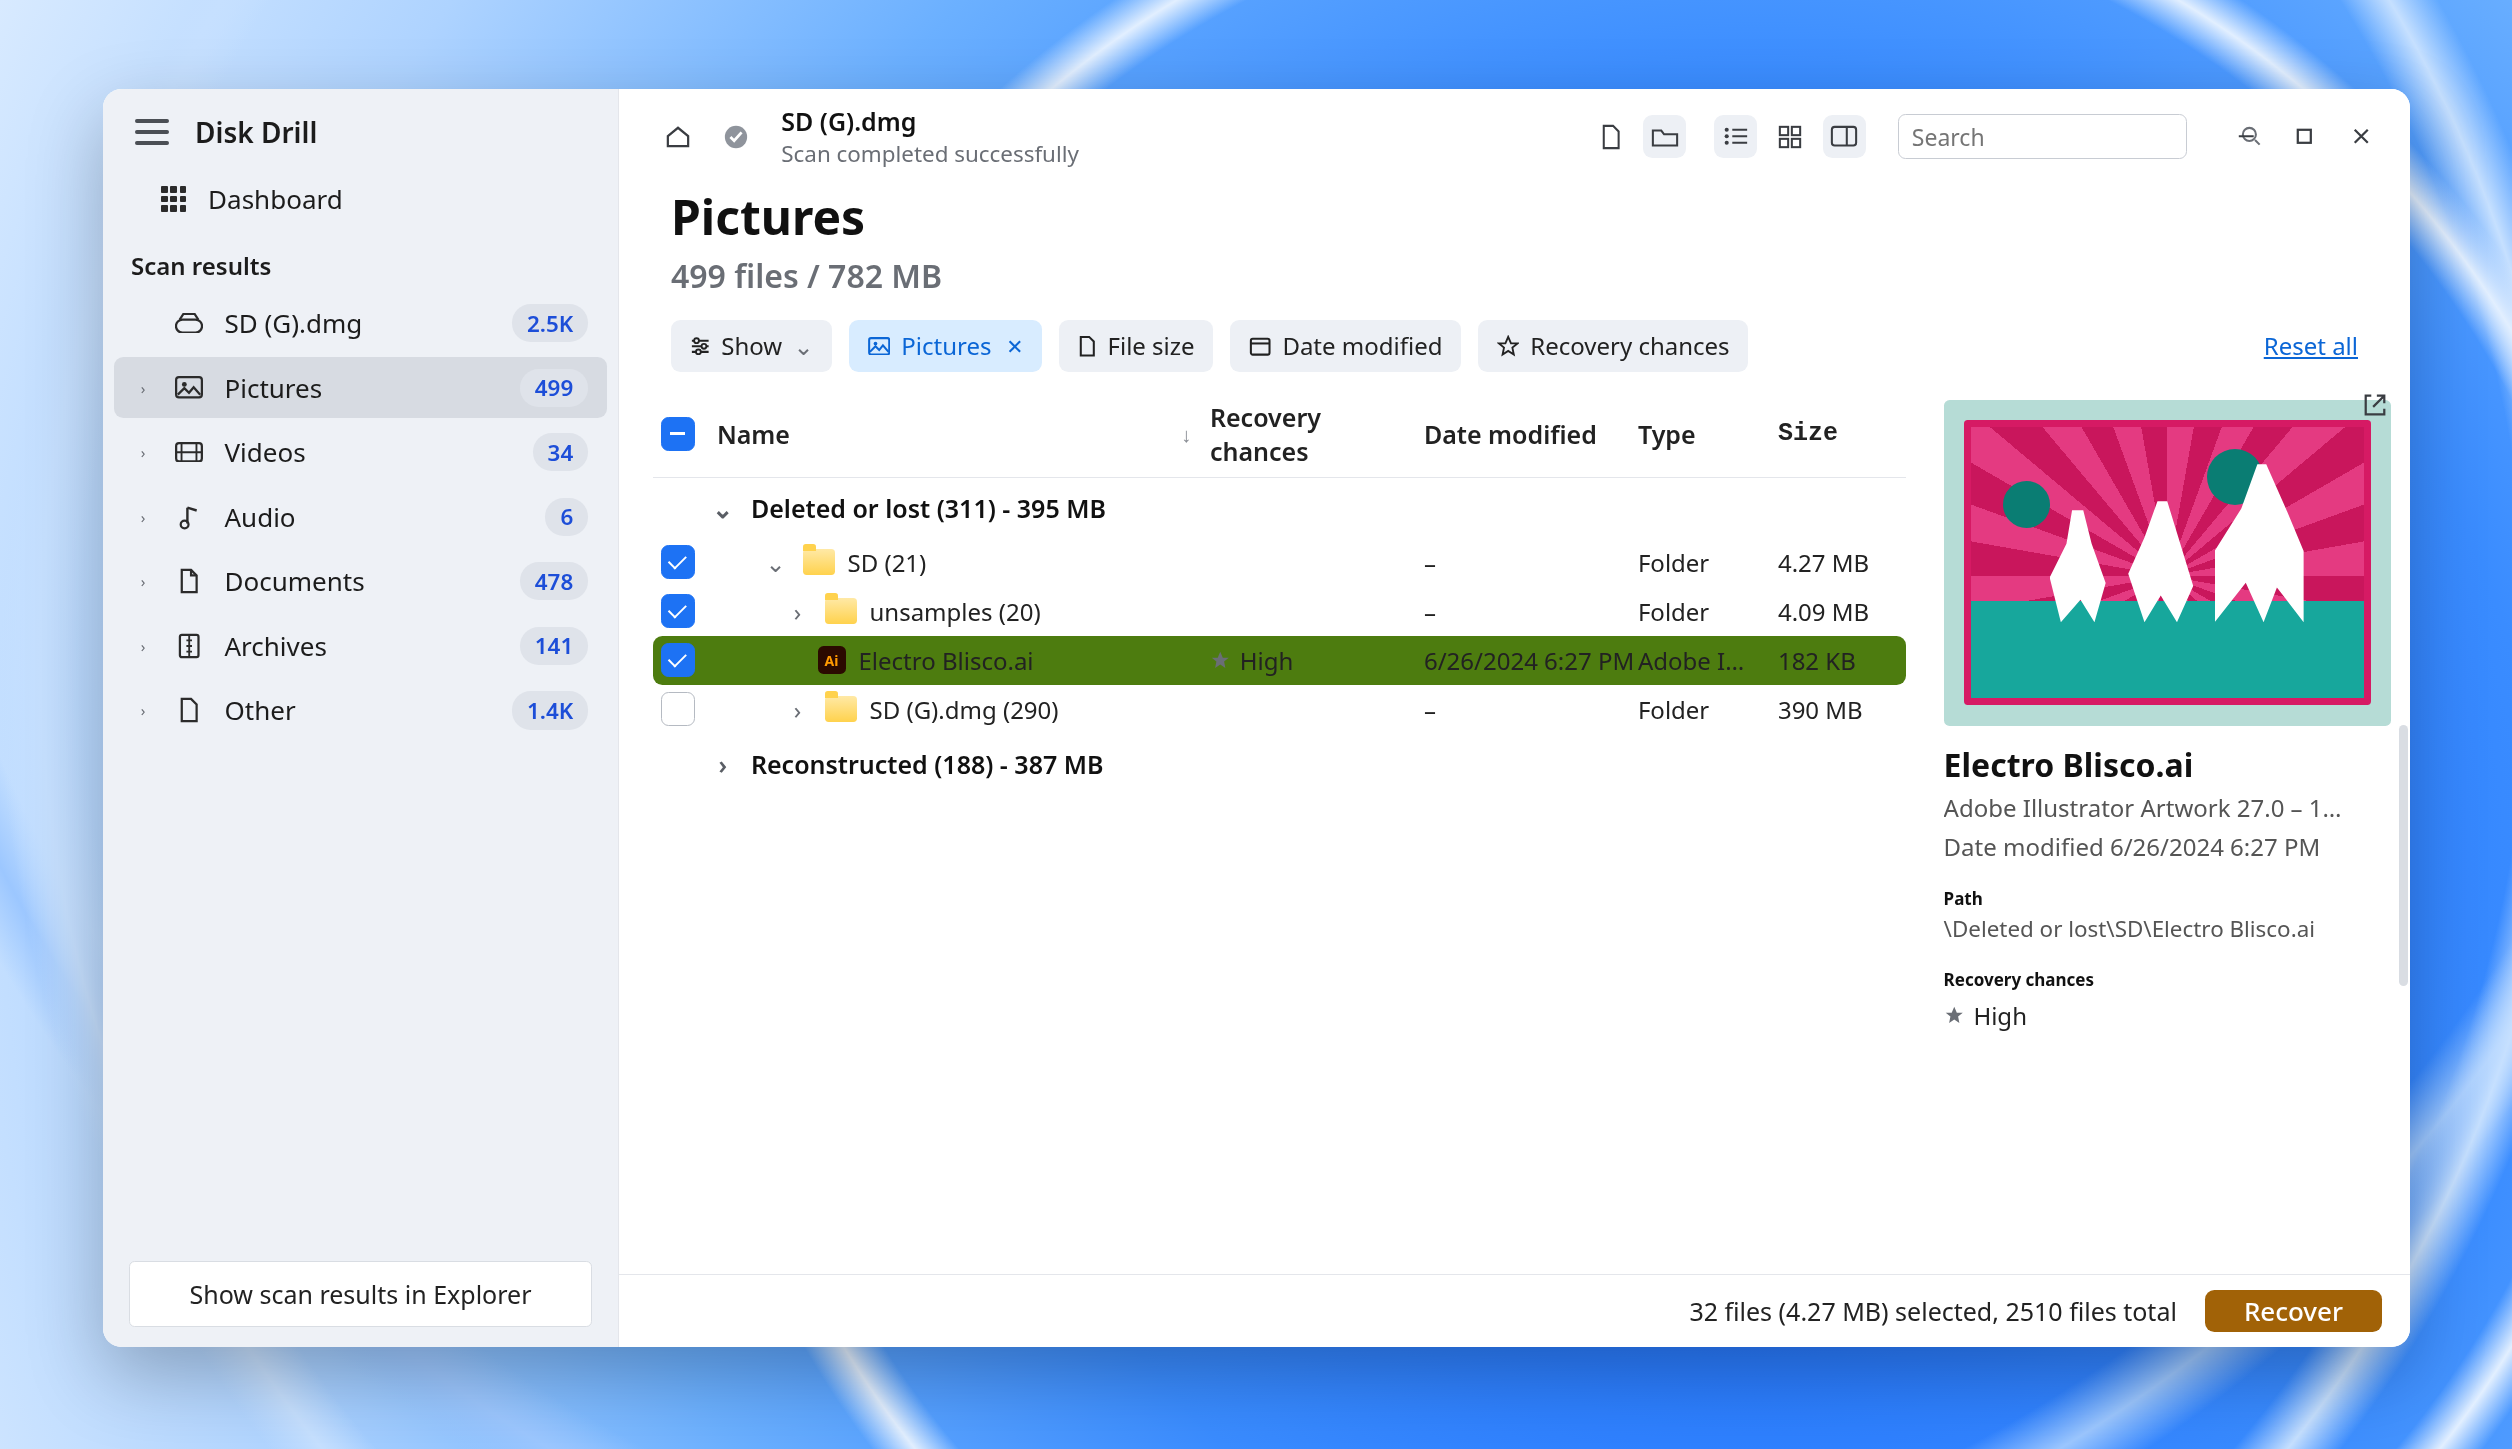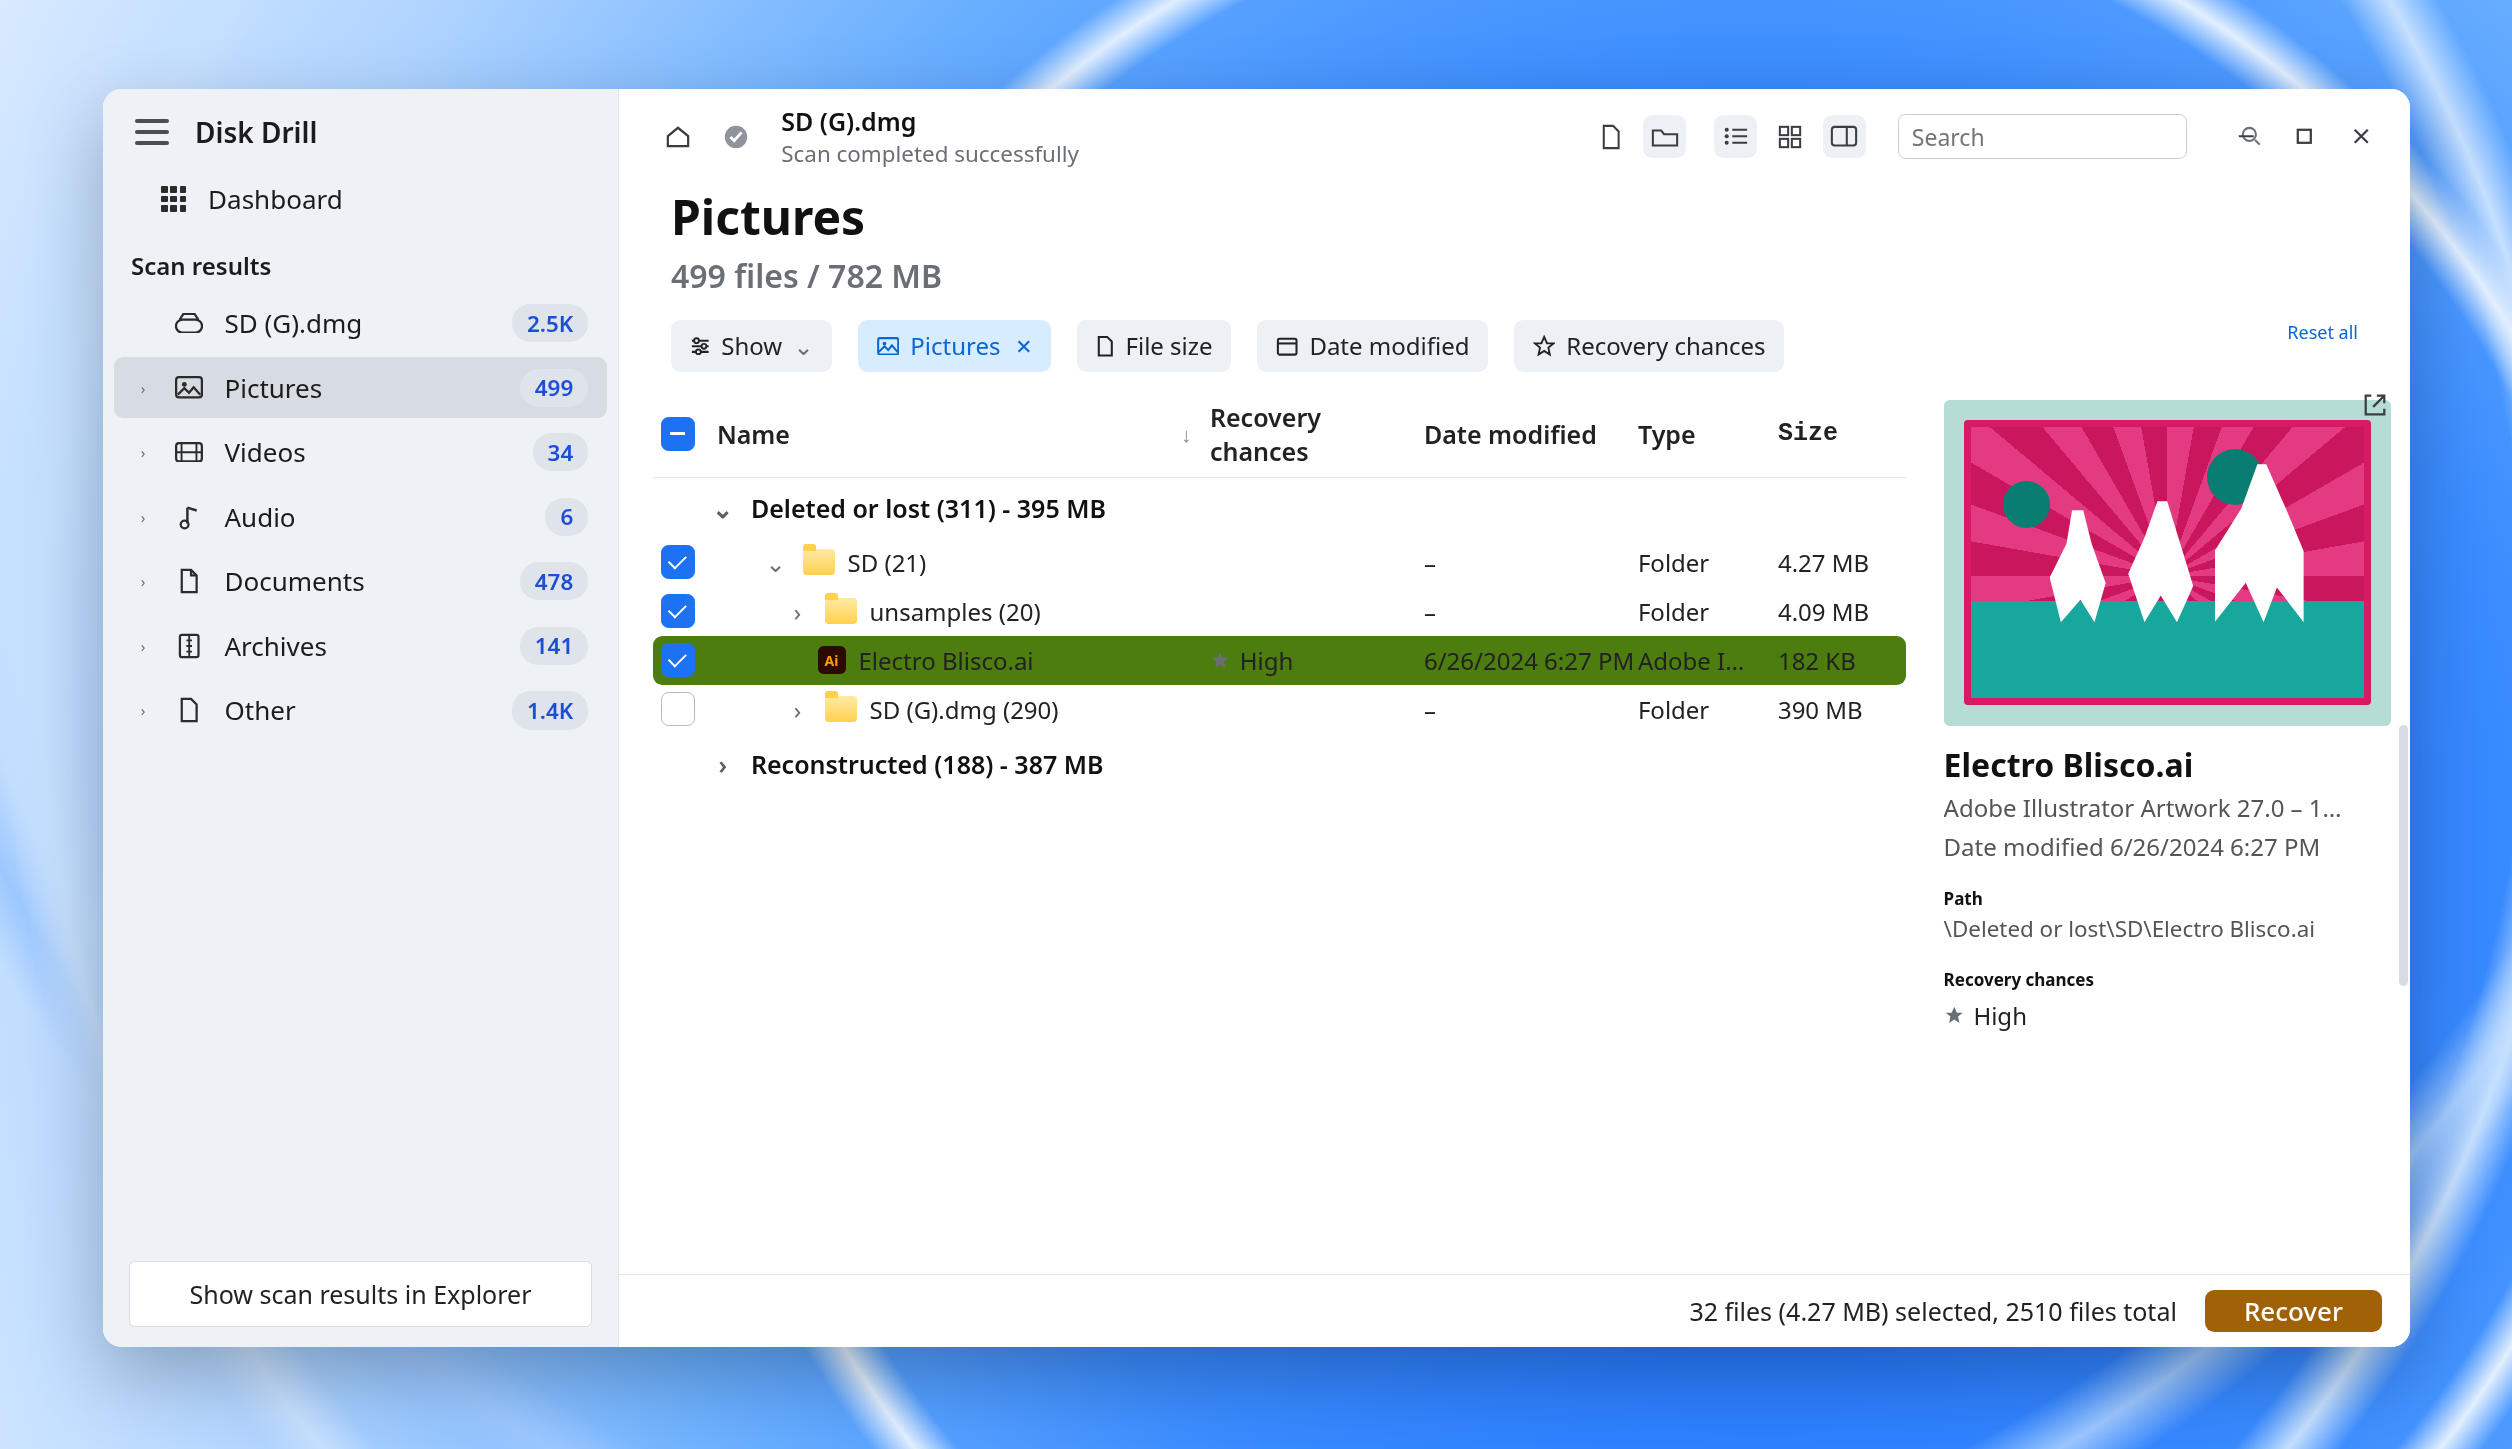--- a/index.html
+++ b/index.html
@@ -78,25 +78,25 @@
   .searchbox{display:flex;align-items:center;border:0.9px solid #c8ccd3;border-radius:7.5px;padding:5.6px 13px;width:289px;margin-left:17px;}
   .searchbox input{border:none;outline:none;font-size:23px;flex:1;color:#333;background:transparent;}
   .searchbox .sic{color:#6a6e75;}
   .winbtns{display:flex;gap:5.6px;margin-left:18.6px;}
   .winbtn{width:52px;height:43px;display:flex;align-items:center;justify-content:center;color:#3a3d42;cursor:pointer;border-radius:5.6px;}
 
   .page-head{padding:9.3px 52px 17px 52px;}
   .page-title{font-size:48px;font-weight:700;color:#111;}
   .page-sub{font-size:32px;font-weight:600;color:#6a6e75;margin-top:5.6px;}
 
-  .filterbar{display:flex;gap:26px;padding:5.6px 52px 18.6px 52px;}
+  .filterbar{display:flex;align-items:center;gap:17px;padding:5.6px 52px 18.6px 52px;}
   .chip{display:flex;align-items:center;gap:11.2px;background:#edf0f5;border-radius:9.3px;padding:9.3px 18.6px;font-size:24px;color:#222;cursor:pointer;}
   .chip.blue{background:#d8ecff;color:#0b66d6;}
   .chip .x{color:#0b66d6;font-size:20.5px;margin-left:3.7px;}
-  .reset{margin-left:auto;color:#0b66d6;font-size:18px;cursor:pointer;}
+  .reset{margin-left:auto;color:#0b66d6;font-size:24px;cursor:pointer;text-decoration:underline;}
 
   .content-row{flex:1;display:flex;min-height:0;}
   .tablewrap{flex:1;display:flex;flex-direction:column;padding:0 18.6px 0 34px;}
   .thead{display:flex;align-items:center;border-bottom:0.9px solid #e4e6eb;padding:9.3px 7.5px;}
   .cb{width:34px;height:34px;border-radius:7.5px;border:1.9px solid #b5bac2;display:flex;align-items:center;justify-content:center;cursor:pointer;flex-shrink:0;background:#fff;}
   .cb.on{background:#1d72f4;border-color:#1d72f4;}
   .cb.on::after{content:"";width:15px;height:8.4px;border-left:2.8px solid #fff;border-bottom:2.8px solid #fff;transform:rotate(-45deg);margin-top:-3.7px;}
   .cb.indet{background:#1d72f4;border-color:#1d72f4;}
   .cb.indet::after{content:"";width:15px;height:2.8px;background:#fff;}
   .col{font-size:25px;font-weight:600;color:#222;}

